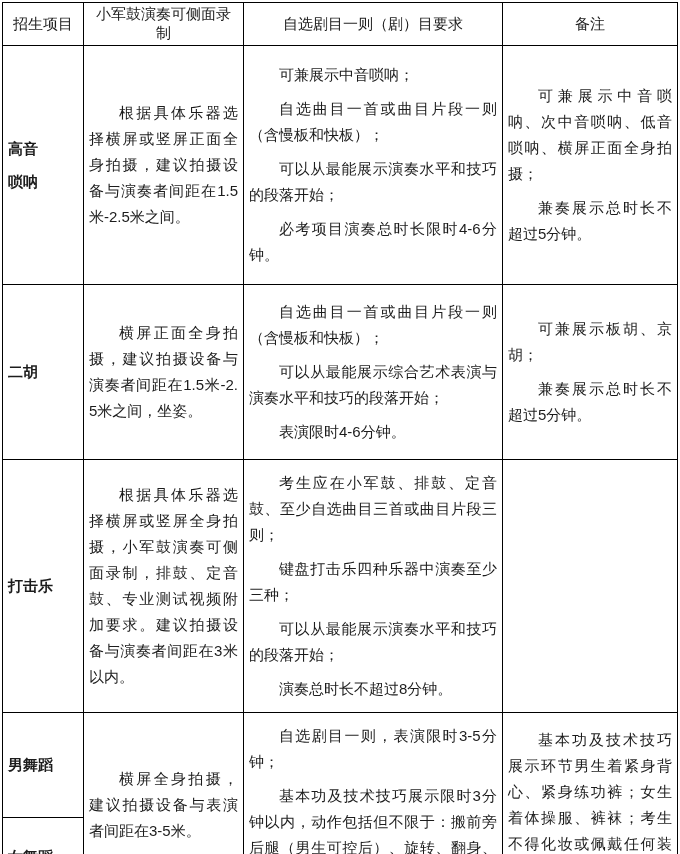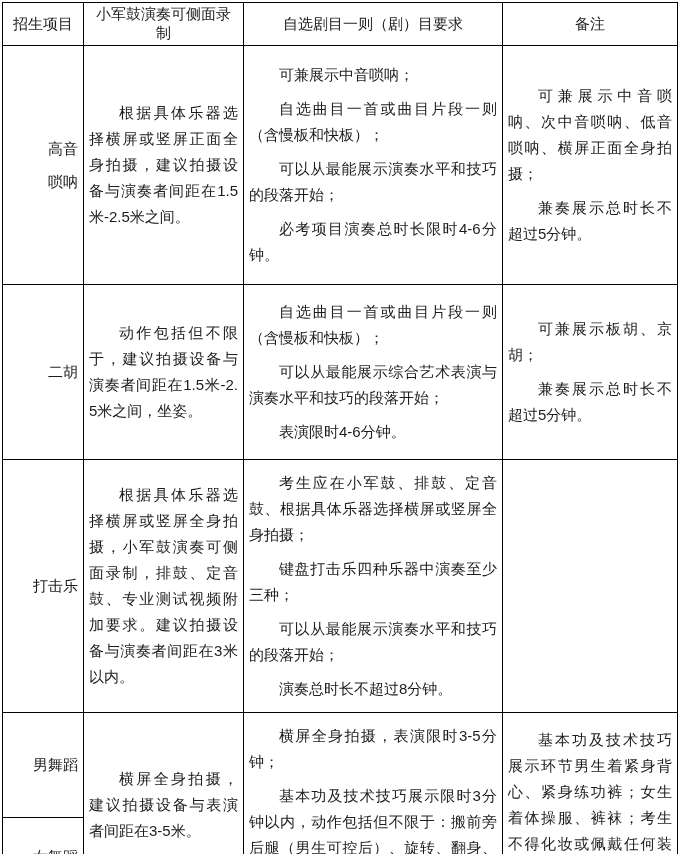--- a/index.html
+++ b/index.html
@@ -32,22 +32,23 @@
   }
   .para {
     margin: 8px 0;
     line-height: 26px;
     text-align: justify;
     text-indent: 2em;
     word-break: break-all;
   }
   td.center-cell .para {
     text-indent: 0;
-    text-align: right;
+    text-align: left;
     margin: 7px 0;
+    font-weight: bold;
   }
   tr.r1 { height: 239px; }
   tr.r2 { height: 175px; }
   tr.r3 { height: 234px; }
   tr.r4a { height: 94px; }
   tr.r4b { height: 72px; }
 </style>
 </head>
 <body>
 
@@ -84,56 +85,56 @@
       <td>
           <p class="para">可兼展示中音唢呐、次中音唢呐、低音唢呐、横屏正面全身拍摄；</p>
           <p class="para">兼奏展示总时长不超过5分钟。</p>
         </td>
     </tr>
     <tr class="r2">
       <td class="center-cell">
           <p class="para">二胡</p>
         </td>
       <td>
-          <p class="para">动作包括但不限于，建议拍摄设备与演奏者间距在1.5米-2.5米之间，坐姿。</p>
+          <p class="para">横屏正面全身拍摄，建议拍摄设备与演奏者间距在1.5米-2.5米之间，坐姿。</p>
         </td>
       <td>
           <p class="para">自选曲目一首或曲目片段一则（含慢板和快板）；</p>
           <p class="para">可以从最能展示综合艺术表演与演奏水平和技巧的段落开始；</p>
           <p class="para">表演限时4-6分钟。</p>
         </td>
       <td>
           <p class="para">可兼展示板胡、京胡；</p>
           <p class="para">兼奏展示总时长不超过5分钟。</p>
         </td>
     </tr>
     <tr class="r3">
       <td class="center-cell">
           <p class="para">打击乐</p>
         </td>
       <td>
           <p class="para">根据具体乐器选择横屏或竖屏全身拍摄，小军鼓演奏可侧面录制，排鼓、定音鼓、专业测试视频附加要求。建议拍摄设备与演奏者间距在3米以内。</p>
         </td>
       <td>
-          <p class="para">考生应在小军鼓、排鼓、定音鼓、根据具体乐器选择横屏或竖屏全身拍摄；</p>
+          <p class="para">考生应在小军鼓、排鼓、定音鼓、至少自选曲目三首或曲目片段三则；</p>
           <p class="para">键盘打击乐四种乐器中演奏至少三种；</p>
           <p class="para">可以从最能展示演奏水平和技巧的段落开始；</p>
           <p class="para">演奏总时长不超过8分钟。</p>
         </td>
       <td></td>
     </tr>
     <tr class="r4a">
       <td class="center-cell">
           <p class="para">男舞蹈</p>
         </td>
       <td rowspan="2">
           <p class="para">横屏全身拍摄，建议拍摄设备与表演者间距在3-5米。</p>
         </td>
       <td rowspan="2">
-          <p class="para">横屏全身拍摄，表演限时3-5分钟；</p>
+          <p class="para">自选剧目一则，表演限时3-5分钟；</p>
           <p class="para">基本功及技术技巧展示限时3分钟以内，动作包括但不限于：搬前旁后腿（男生可控后）、旋转、翻身、跳跃。</p>
         </td>
       <td rowspan="2">
           <p class="para">基本功及技术技巧展示环节男生着紧身背心、紧身练功裤；女生着体操服、裤袜；考生不得化妆或佩戴任何装饰品。</p>
         </td>
     </tr>
     <tr class="r4b">
       <td class="center-cell">
           <p class="para">女舞蹈</p>
         </td>

